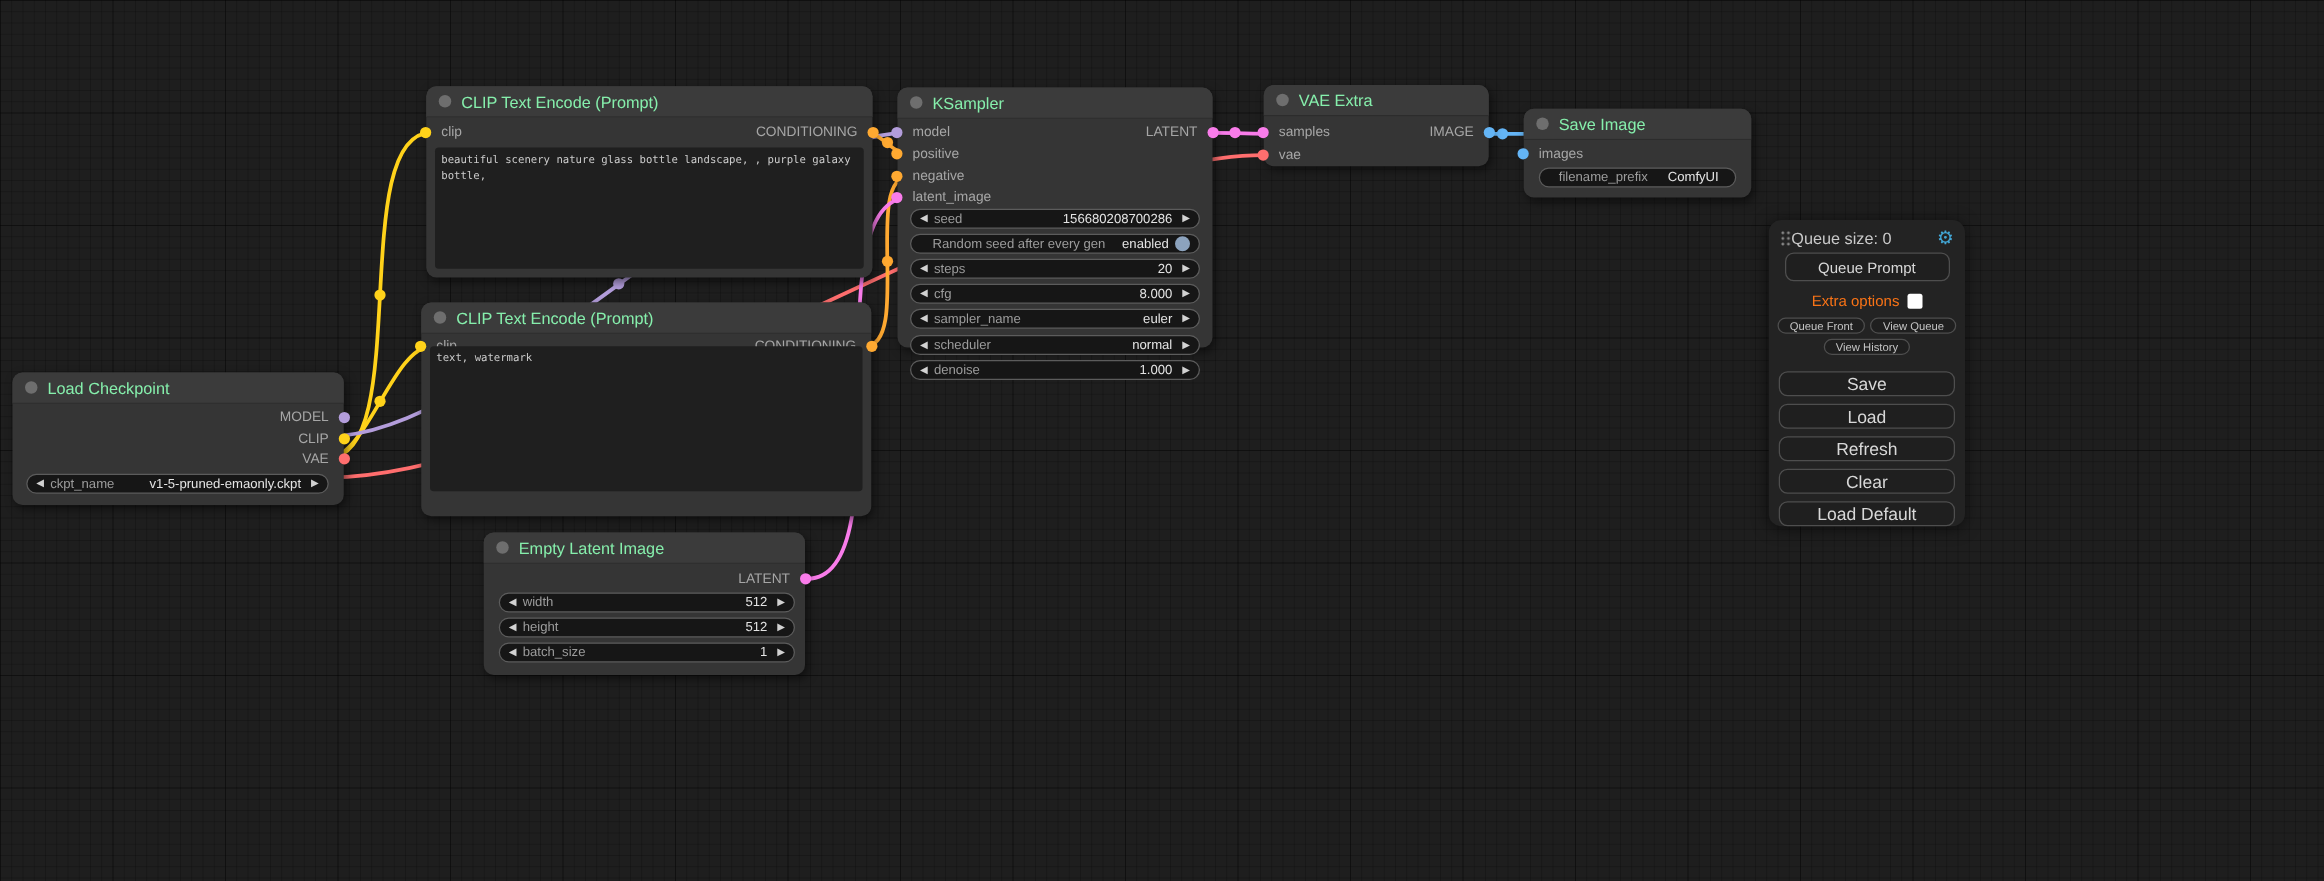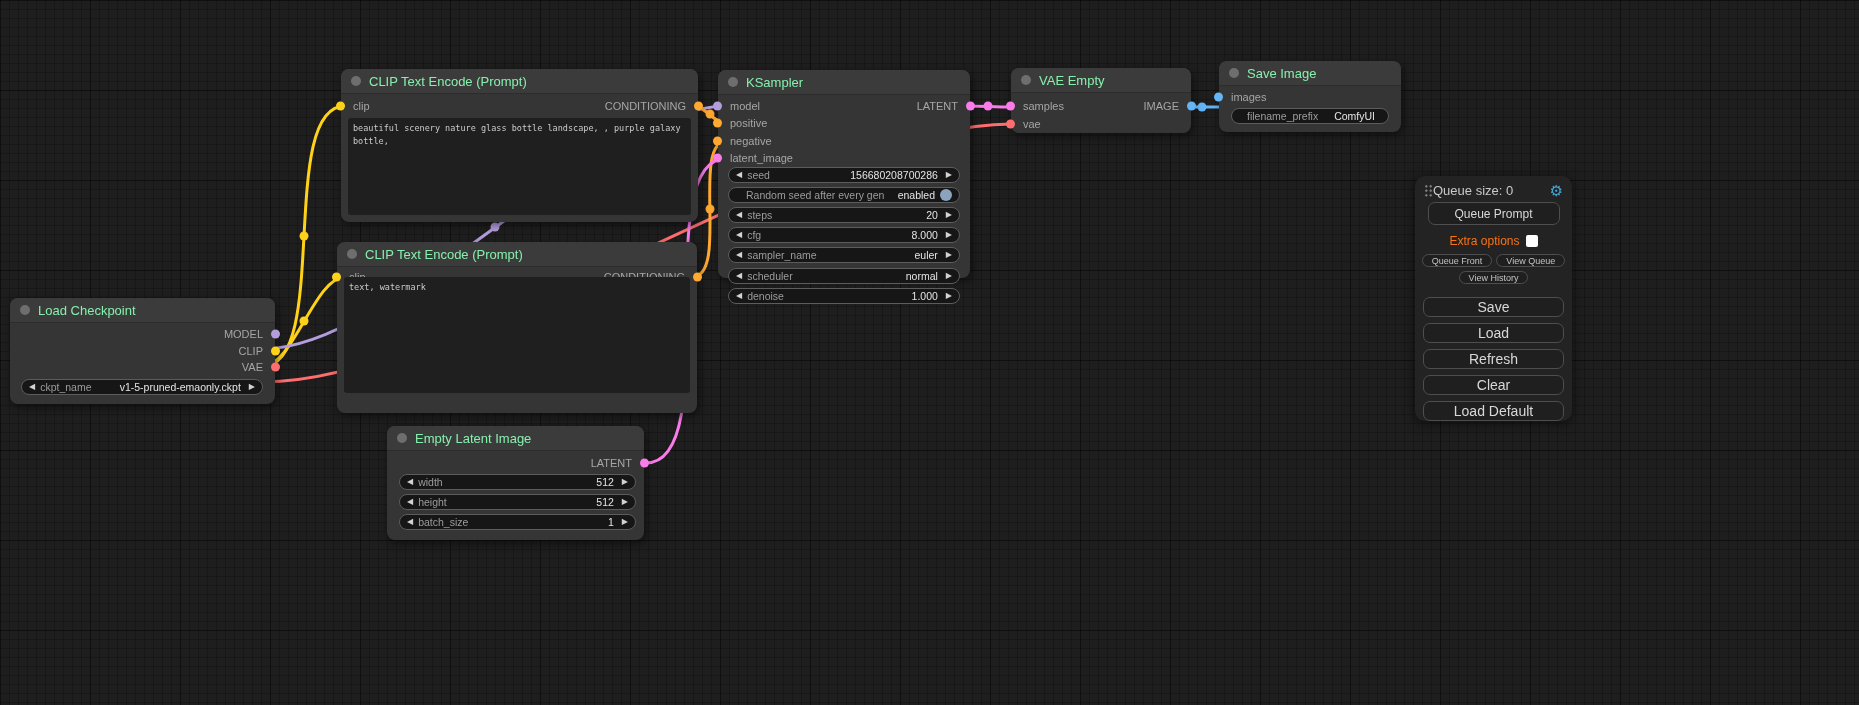--- a/index.html
+++ b/index.html
@@ -213,35 +213,35 @@
     <span class="arr">◀</span>
     <span class="plabel">denoise</span>
     <span class="pvalue gap">1.000</span>
     <span class="arr">▶</span>
   </div>
 </div>
 
 <div class="node" style="left:1011px;top:68px;width:180px;height:65px">
   <div class="ntitle">
     <span class="tdot"></span>
-    <span class="ttext">VAE Empty</span>
+    <span class="ttext">VAE Extra</span>
   </div>
   <div class="srow" style="top:30px">
     <span class="dot l" style="background:var(--c-latent)"></span>
     <span class="slabel in-label">samples</span>
     <span class="slabel out-label">IMAGE</span>
     <span class="dot r" style="background:var(--c-image)"></span>
   </div>
   <div class="srow" style="top:48px">
     <span class="dot l" style="background:var(--c-vae)"></span>
     <span class="slabel in-label">vae</span>
   </div>
 </div>
 
-<div class="node" style="left:1219px;top:61px;width:182px;height:71px">
+<div class="node" style="left:1219px;top:87px;width:182px;height:71px">
   <div class="ntitle">
     <span class="tdot"></span>
     <span class="ttext">Save Image</span>
   </div>
   <div class="srow" style="top:28px">
     <span class="dot l" style="background:var(--c-image)"></span>
     <span class="slabel in-label">images</span>
   </div>
   <div class="pill" style="left:12px;right:12px;top:47px">
     <span class="plabel" style="margin-left:8px">filename_prefix</span>

